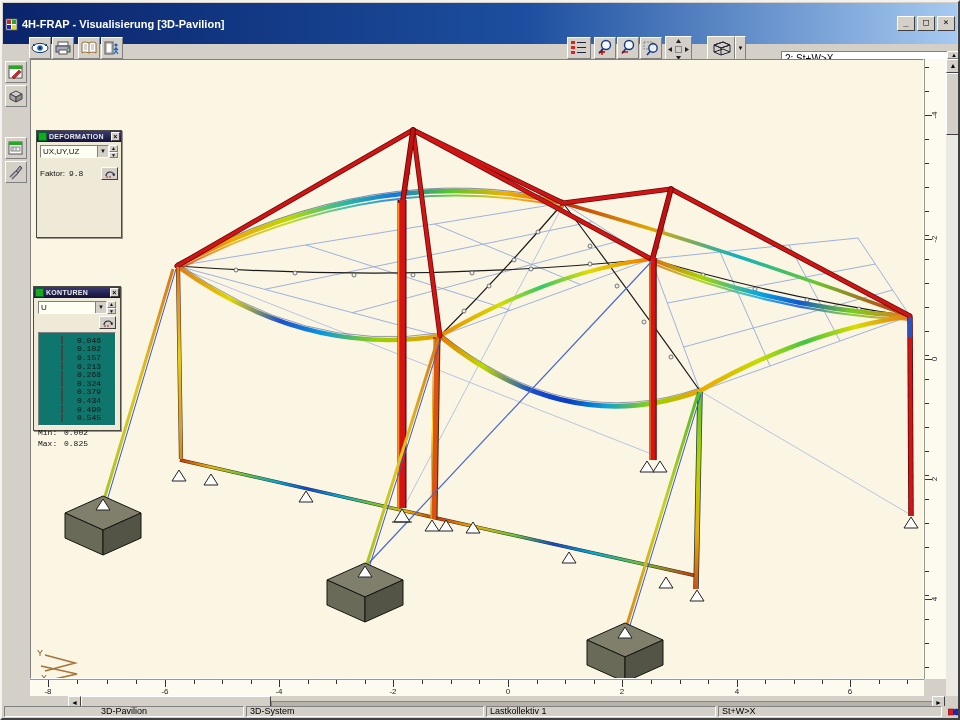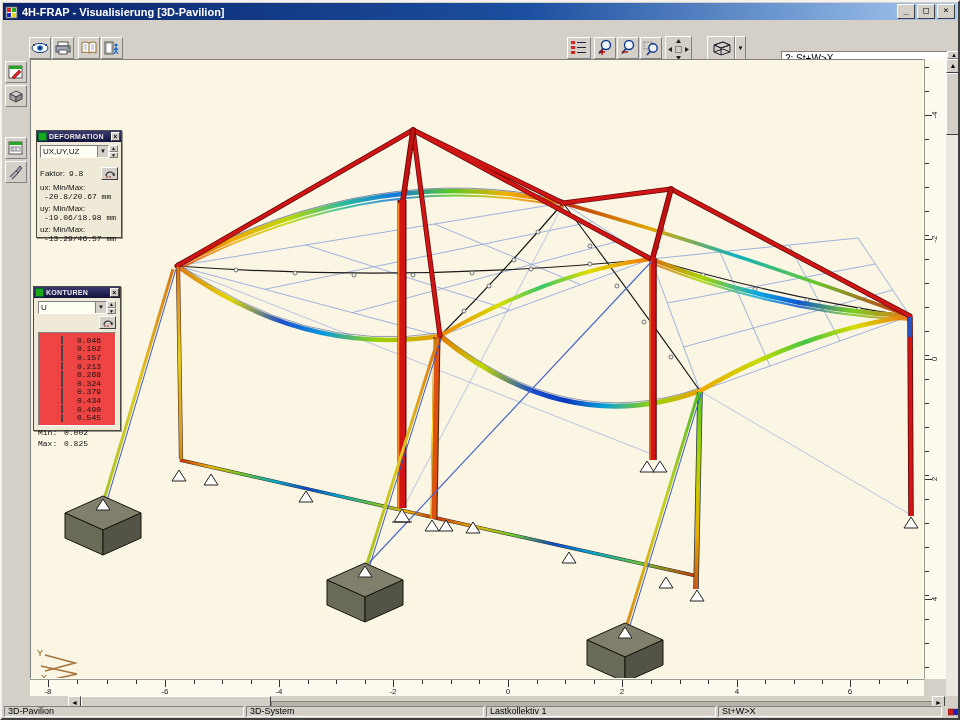--- a/index.html
+++ b/index.html
@@ -2,21 +2,21 @@
 <html><head>
 <meta charset="utf-8">
 <style>
   html,body{margin:0;padding:0;background:#555;}
   .screen{position:relative;width:960px;height:720px;background:#d4d0c8;
     font-family:"Liberation Sans",sans-serif;overflow:hidden;
     border:2px solid;border-color:#f4f2ee #404040 #404040 #f4f2ee;box-sizing:border-box;}
   
   .titlebar{position:absolute;left:1px;top:1px;right:1px;height:17px;
     background:linear-gradient(90deg,#0a246a 0%,#1c4fa0 55%,#a6caf0 100%);
-    display:flex;align-items:center;padding:0 2px;color:#fff;justify-content:center;}
+    display:flex;align-items:center;padding:12px 2px;color:#fff;justify-content:center;}
   .title-text{font-size:11px;font-weight:bold;margin-left:4px;white-space:nowrap;flex:1;}
   .win-btn{width:16px;height:13px;margin-left:2px;background:#d4d0c8;color:#000;
     border:1px solid;border-color:#fff #404040 #404040 #fff;font-size:9px;line-height:11px;
     text-align:center;font-family:"DejaVu Sans Mono",monospace;}
   .app-ico{width:13px;height:13px;display:inline-block;}
   
   .menubar{position:absolute;left:1px;top:19px;right:1px;height:14px;display:flex;
     align-items:center;font-size:11px;color:#000;}
   .menu-item{padding:0 7px;white-space:nowrap;}
   
@@ -70,21 +70,21 @@
   .pcombo .txt{flex:1;padding:0 2px;white-space:nowrap;overflow:hidden;}
   .pcombo .pd{width:10px;height:100%;background:#d4d0c8;border-left:1px solid #808080;font-size:6px;line-height:11px;text-align:center;}
   .pspin{width:9px;height:13px;display:inline-flex;flex-direction:column;vertical-align:top;}
   .pspin div{flex:1;background:#d4d0c8;border:1px solid;border-color:#fff #808080 #808080 #fff;
     font-size:5px;line-height:4px;text-align:center;box-sizing:border-box;}
   .mini-btn{width:17px;height:13px;background:#d4d0c8;border:1px solid;border-color:#fff #404040 #404040 #fff;
     display:inline-flex;align-items:center;justify-content:center;box-sizing:border-box;}
   .mono{font-family:Liberation Mono, monospace;}
   .def-row-label{margin-top:3px;}
   .def-row-value{padding-left:4px;}
-  .kbox{background:#ef4444;border:1px solid;border-color:#808080 #fff #fff #808080;
+  .kbox{background:#0f766e;border:1px solid;border-color:#808080 #fff #fff #808080;
     margin-top:3px;padding:3px 18px;}
   .scale-row{display:flex;align-items:center;height:8.6px;}
   .scale-row .sw{width:15px;height:6px;border:1px solid #444;margin-left:4px;}
   .scale-row .val{margin-left:14px;font-size:8px;}
   .minmax{display:flex;margin-top:2px;}
   .minmax .lbl{width:26px;}
 </style>
 </head>
 <body>
 
@@ -524,28 +524,20 @@
           <span class="mono" style="margin-left:4px">9.8</span>
           <span class="mini-btn" style="margin-left:auto">
             <svg width="12" height="9">
                 <path d="M2,7 A4,4 0 1 1 10,7" fill="none" stroke="#223" stroke-width="1.2"></path>
                 <path d="M10,7 l-2,-2 l3,-0.5 z" fill="#223"></path>
                 <circle cx="3" cy="8" r="0.8" fill="#a00"></circle>
                 <circle cx="6" cy="8" r="0.8" fill="#a00"></circle>
               </svg>
           </span>
         </div>
-        <div id="def-rows">
-            <div class="def-row-label">ux: Min/Max:</div>
-            <div class="def-row-value mono">-20.8/20.67 mm</div>
-            <div class="def-row-label">uy: Min/Max:</div>
-            <div class="def-row-value mono">-19.06/18.98 mm</div>
-            <div class="def-row-label">uz: Min/Max:</div>
-            <div class="def-row-value mono">-13.29/46.57 mm</div>
-          </div>
       </div>
     </div>
 
     
     <div class="palette" style="left:2px;top:226px;width:86px;height:143px">
       <div class="pal-title">
         <span class="grn"></span>
         <span>KONTUREN</span>
         <span class="pal-close">×</span>
       </div>
@@ -716,18 +708,18 @@
     <span class="sbtn" style="left:930px;top:0;width:13px;height:14px;line-height:12px">►</span>
   </div>
 
   <div class="statusbar" id="statusbar">
     <span style="position:absolute;right:2px;top:1px">
       <svg width="12" height="10">
           <rect x="0" y="2" width="6" height="6" fill="#c22" stroke="#700" stroke-width=".5"></rect>
           <circle cx="8.5" cy="5" r="3" fill="#22c" stroke="#005" stroke-width=".5"></circle>
         </svg>
     </span>
-  <span class="spanel" style="left: 2px; width: 240px;">3D-Pavilion</span>
+  <span class="spanel" style="left: 2px; width: 240px; text-align: center;">3D-Pavilion</span>
       <span class="spanel" style="left: 244px; width: 238px;">3D-System</span>
       <span class="spanel" style="left: 484px; width: 230px;">Lastkollektiv 1</span>
       <span class="spanel" style="left: 716px; width: 224px;">St+W&gt;X</span>
     </div>
 </div>
 
 </body></html>

